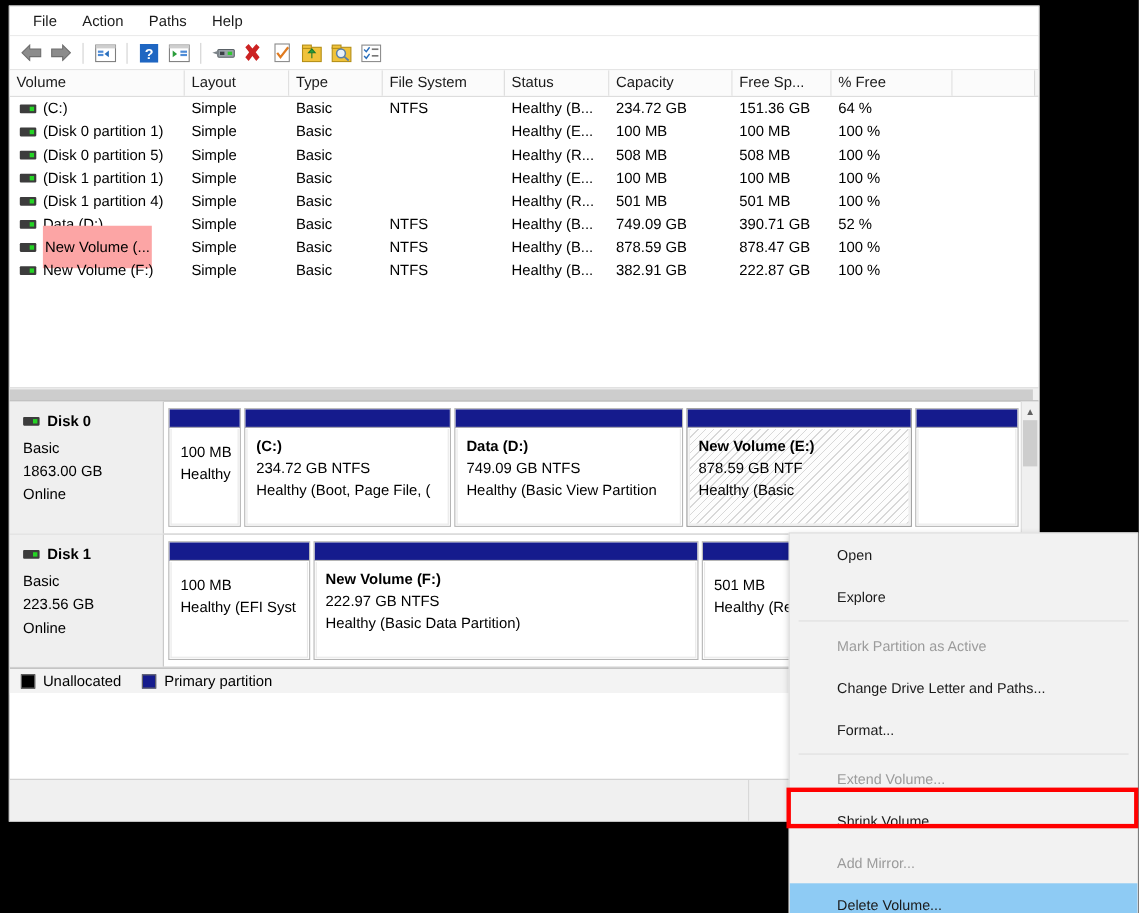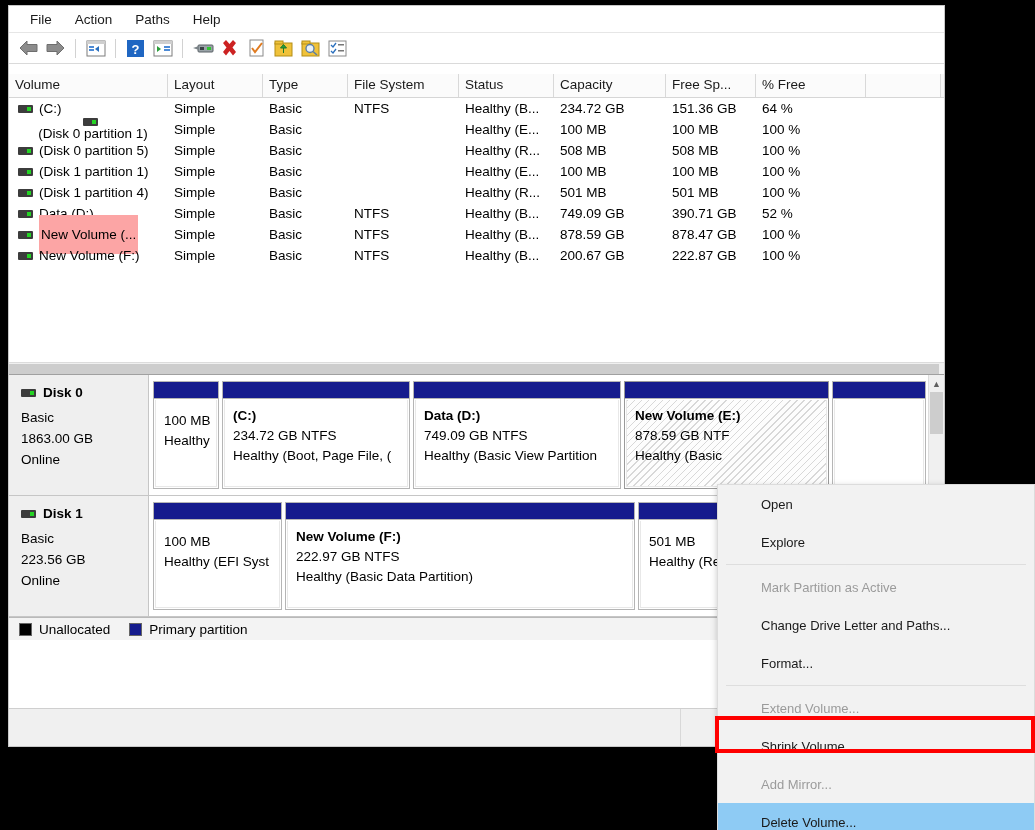--- a/index.html
+++ b/index.html
@@ -56,21 +56,21 @@
 
   
   .toolbar {
     height: 31px; background: #ffffff; display: flex; align-items: center;
     padding-left: 7px; border-bottom: 1px solid #dadada; gap: 2px;
   }
   .tb-sep { width: 1px; height: 19px; background: #d2d2d2; margin: 0 5px; }
   .tbbtn { width: 25px; height: 25px; display: flex; align-items: center; justify-content: center; cursor: default; }
 
   
-  .list-area { position: relative; height: 300px; background: #ffffff; margin-top: 10px; }
+  .list-area { position: relative; height: 300px; background: #ffffff; }
   .list-header { display: flex; height: 24px; background: #f6f6f6; border-bottom: 1px solid #d6d6d6; }
   .hcell {
     font-size: 13.5px; color: #1a1a1a; padding: 3px 0 0 6px;
     border-right: 1px solid #d9d9d9; background: #fbfbfb; overflow: hidden; white-space: nowrap;
   }
   .hcell:last-child { border-right: 1px solid #d9d9d9; }
   .rows { position: relative; }
   .row { display: flex; height: 21px; align-items: center; }
   .cell { font-size: 13.5px; color: #000; padding-left: 6px; white-space: nowrap; overflow: hidden; }
   .cell.vol { display: flex; align-items: center; padding-left: 9px; }
@@ -275,21 +275,21 @@
             </div>
             <div class="cell" style="width: 95px;">Simple</div>
             <div class="cell" style="width: 85px;">Basic</div>
             <div class="cell" style="width: 111px;">NTFS</div>
             <div class="cell" style="width: 95px;">Healthy (B...</div>
             <div class="cell" style="width: 112px;">234.72 GB</div>
             <div class="cell" style="width: 90px;">151.36 GB</div>
             <div class="cell" style="width: 110px;">64 %</div>
           </div>
           <div class="row">
-            <div class="cell vol" style="width: 159px; flex-direction: column;">
+            <div class="cell vol" style="width: 159px;">
               <i class="vol-ico"></i>
               <span class="vol-label">(Disk 0 partition 1)</span>
             </div>
             <div class="cell" style="width: 95px;">Simple</div>
             <div class="cell" style="width: 85px;">Basic</div>
             <div class="cell" style="width: 111px;"></div>
             <div class="cell" style="width: 95px;">Healthy (E...</div>
             <div class="cell" style="width: 112px;">100 MB</div>
             <div class="cell" style="width: 90px;">100 MB</div>
             <div class="cell" style="width: 110px;">100 %</div>
@@ -361,21 +361,21 @@
           </div>
           <div class="row">
             <div class="cell vol" style="width: 159px;">
               <i class="vol-ico"></i>
               <span class="vol-label">New Volume (F:)</span>
             </div>
             <div class="cell" style="width: 95px;">Simple</div>
             <div class="cell" style="width: 85px;">Basic</div>
             <div class="cell" style="width: 111px;">NTFS</div>
             <div class="cell" style="width: 95px;">Healthy (B...</div>
-            <div class="cell" style="width: 112px;">200.67 GB</div>
+            <div class="cell" style="width: 112px;">382.91 GB</div>
             <div class="cell" style="width: 90px;">222.87 GB</div>
             <div class="cell" style="width: 110px;">100 %</div>
           </div>
         </div>
       <div class="hscroll-track">
         <div class="hscroll-thumb"></div>
       </div>
     </div>
 
     <div class="disk-pane">

